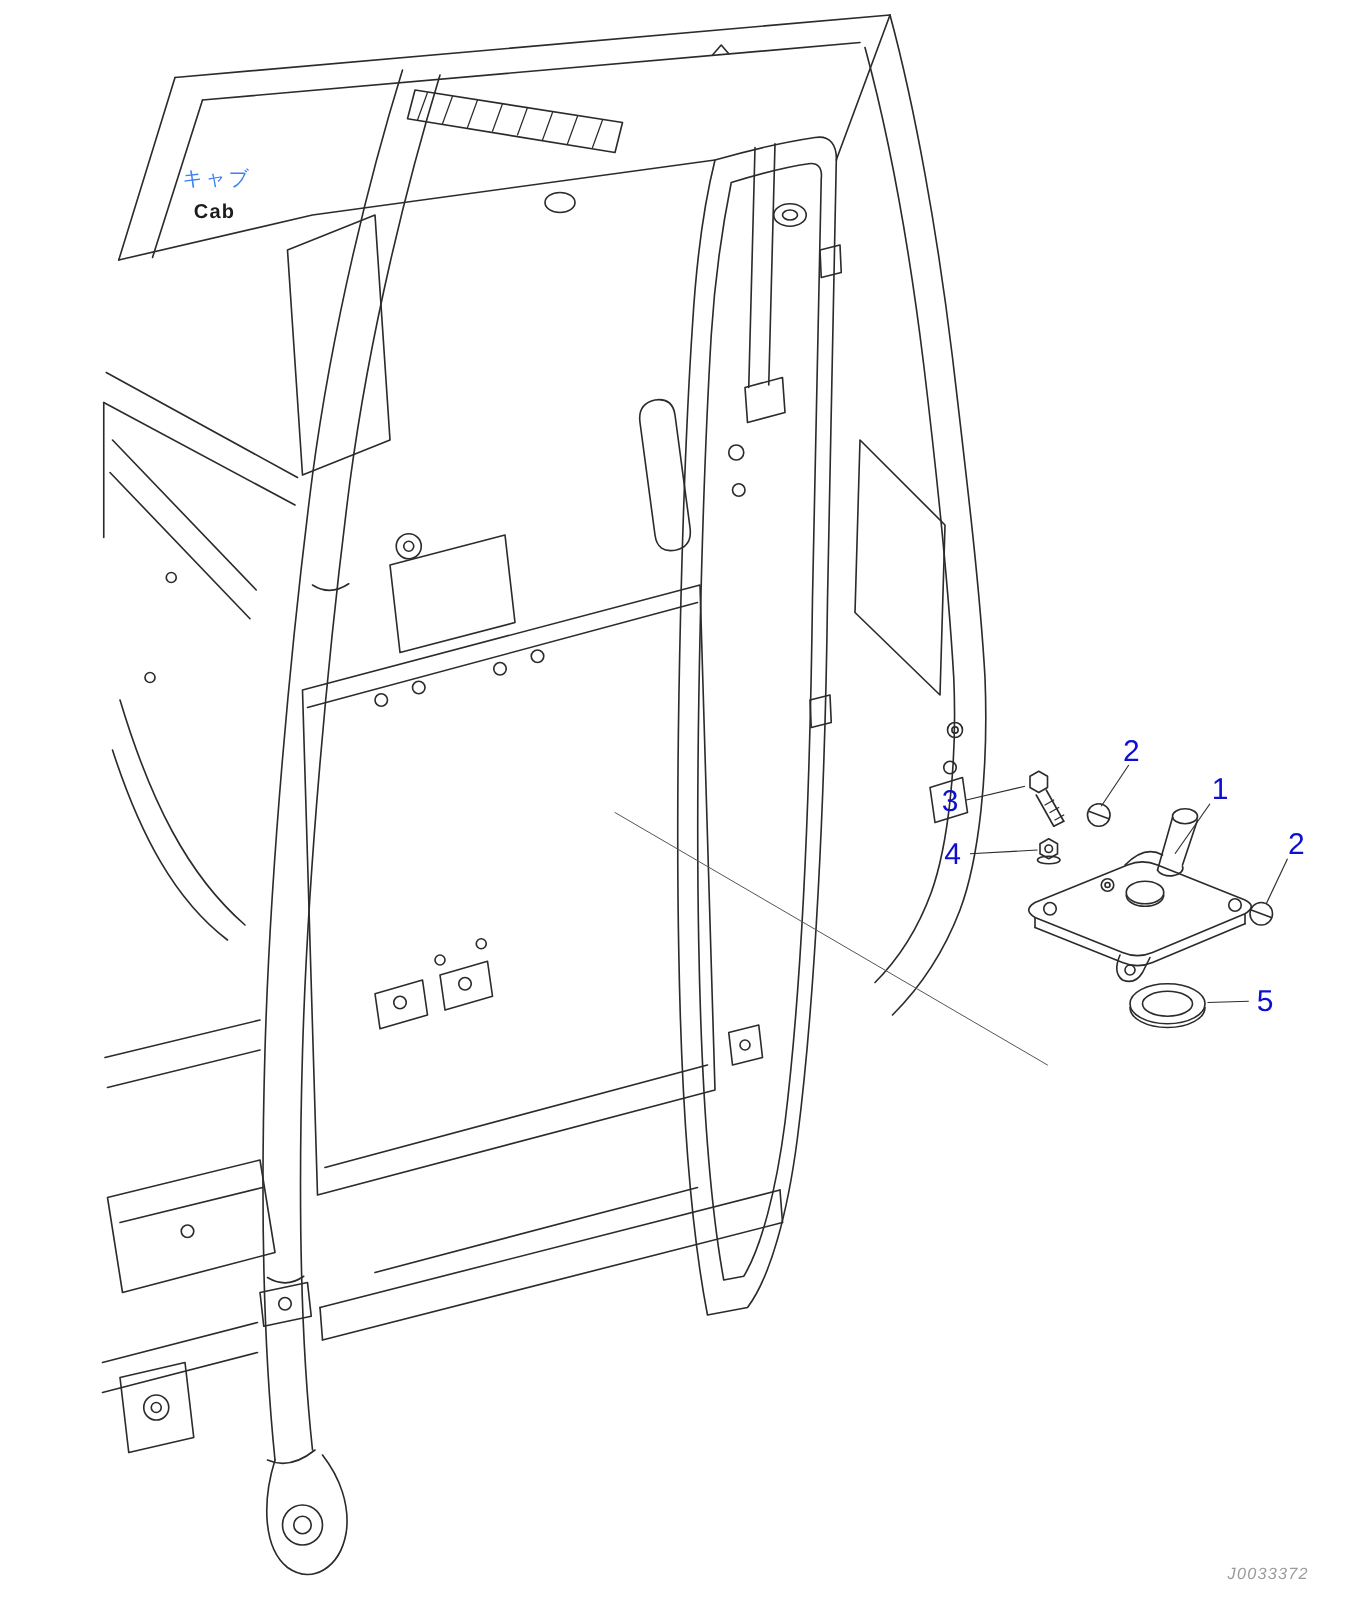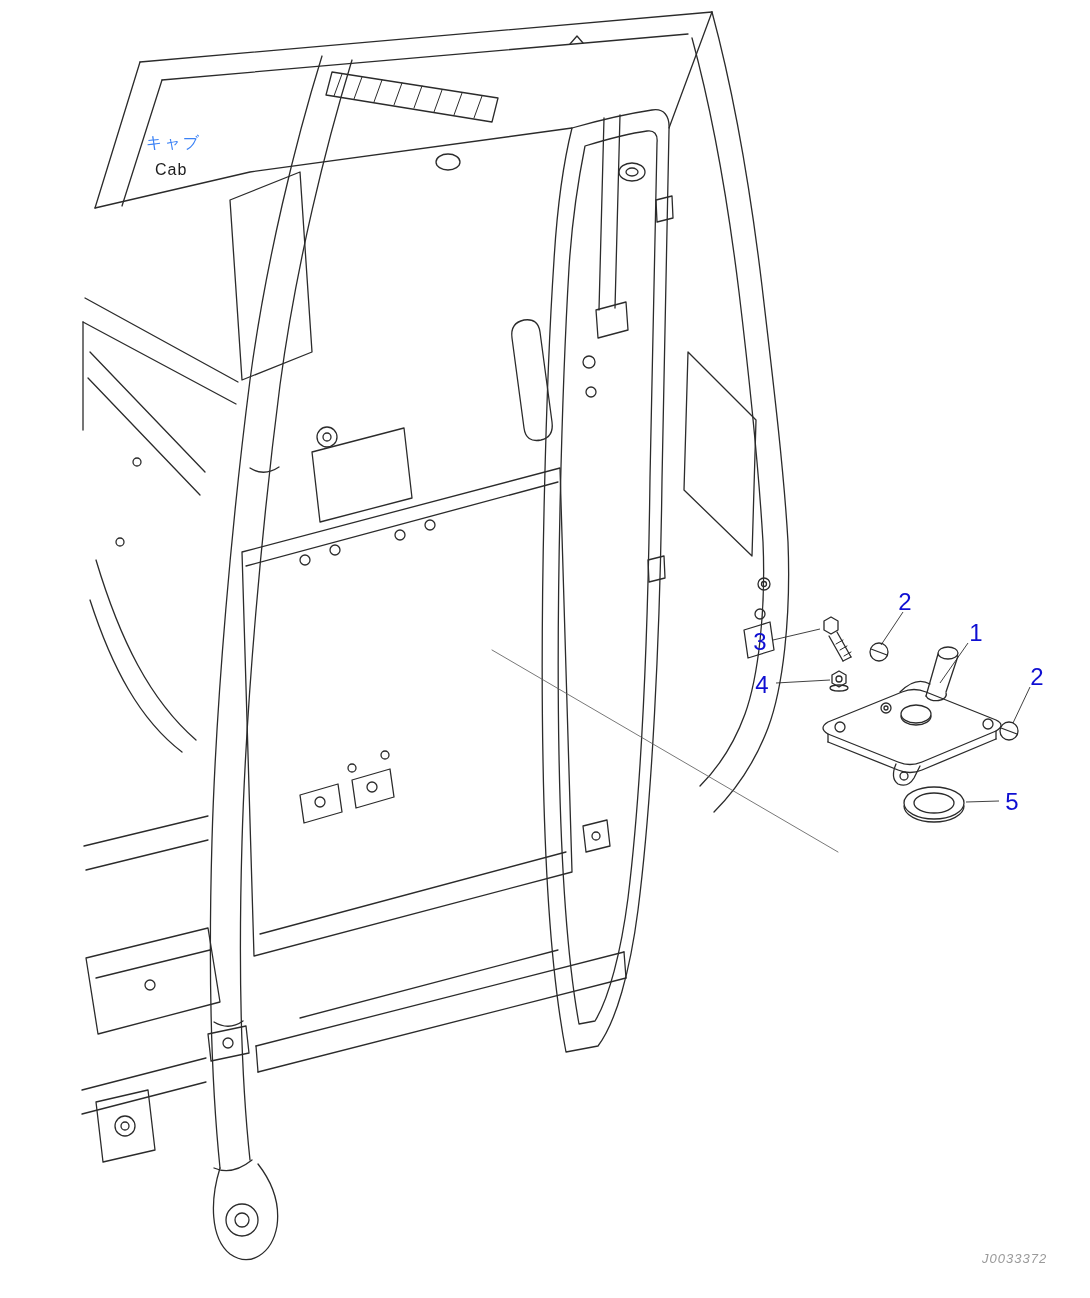--- a/index.html
+++ b/index.html
@@ -16,21 +16,21 @@
   .frame .hatch{stroke-width:1;}
   .callout-num{
     font-family:"Liberation Sans",sans-serif;font-size:24px;font-weight:500;
     fill:var(--callout-color,#0000d0);text-anchor:middle;dominant-baseline:central;
   }
   .leader{stroke:var(--line-color,#2b2b2b);stroke-width:0.9;fill:none;}
   .cab-label-jp{
     position:absolute;left:146px;top:133px;font-size:16px;color:#3b82f6;letter-spacing:2px;
   }
   .cab-label-en{
-    position:absolute;left:155px;top:161px;font-size:16px;color:#1c1c1c;letter-spacing:1px;
+    position:absolute;left:155px;top:161px;font-size:16px;color:#1c1c1c;letter-spacing:1px;font-weight:bold;
   }
   .drawing-number{
     position:absolute;left:982px;top:1251px;font-size:13px;color:var(--muted-color,#9a9a9a);
     letter-spacing:1px;
     font-style:italic;
   }
 </style>
 </head>
 <body>
 

